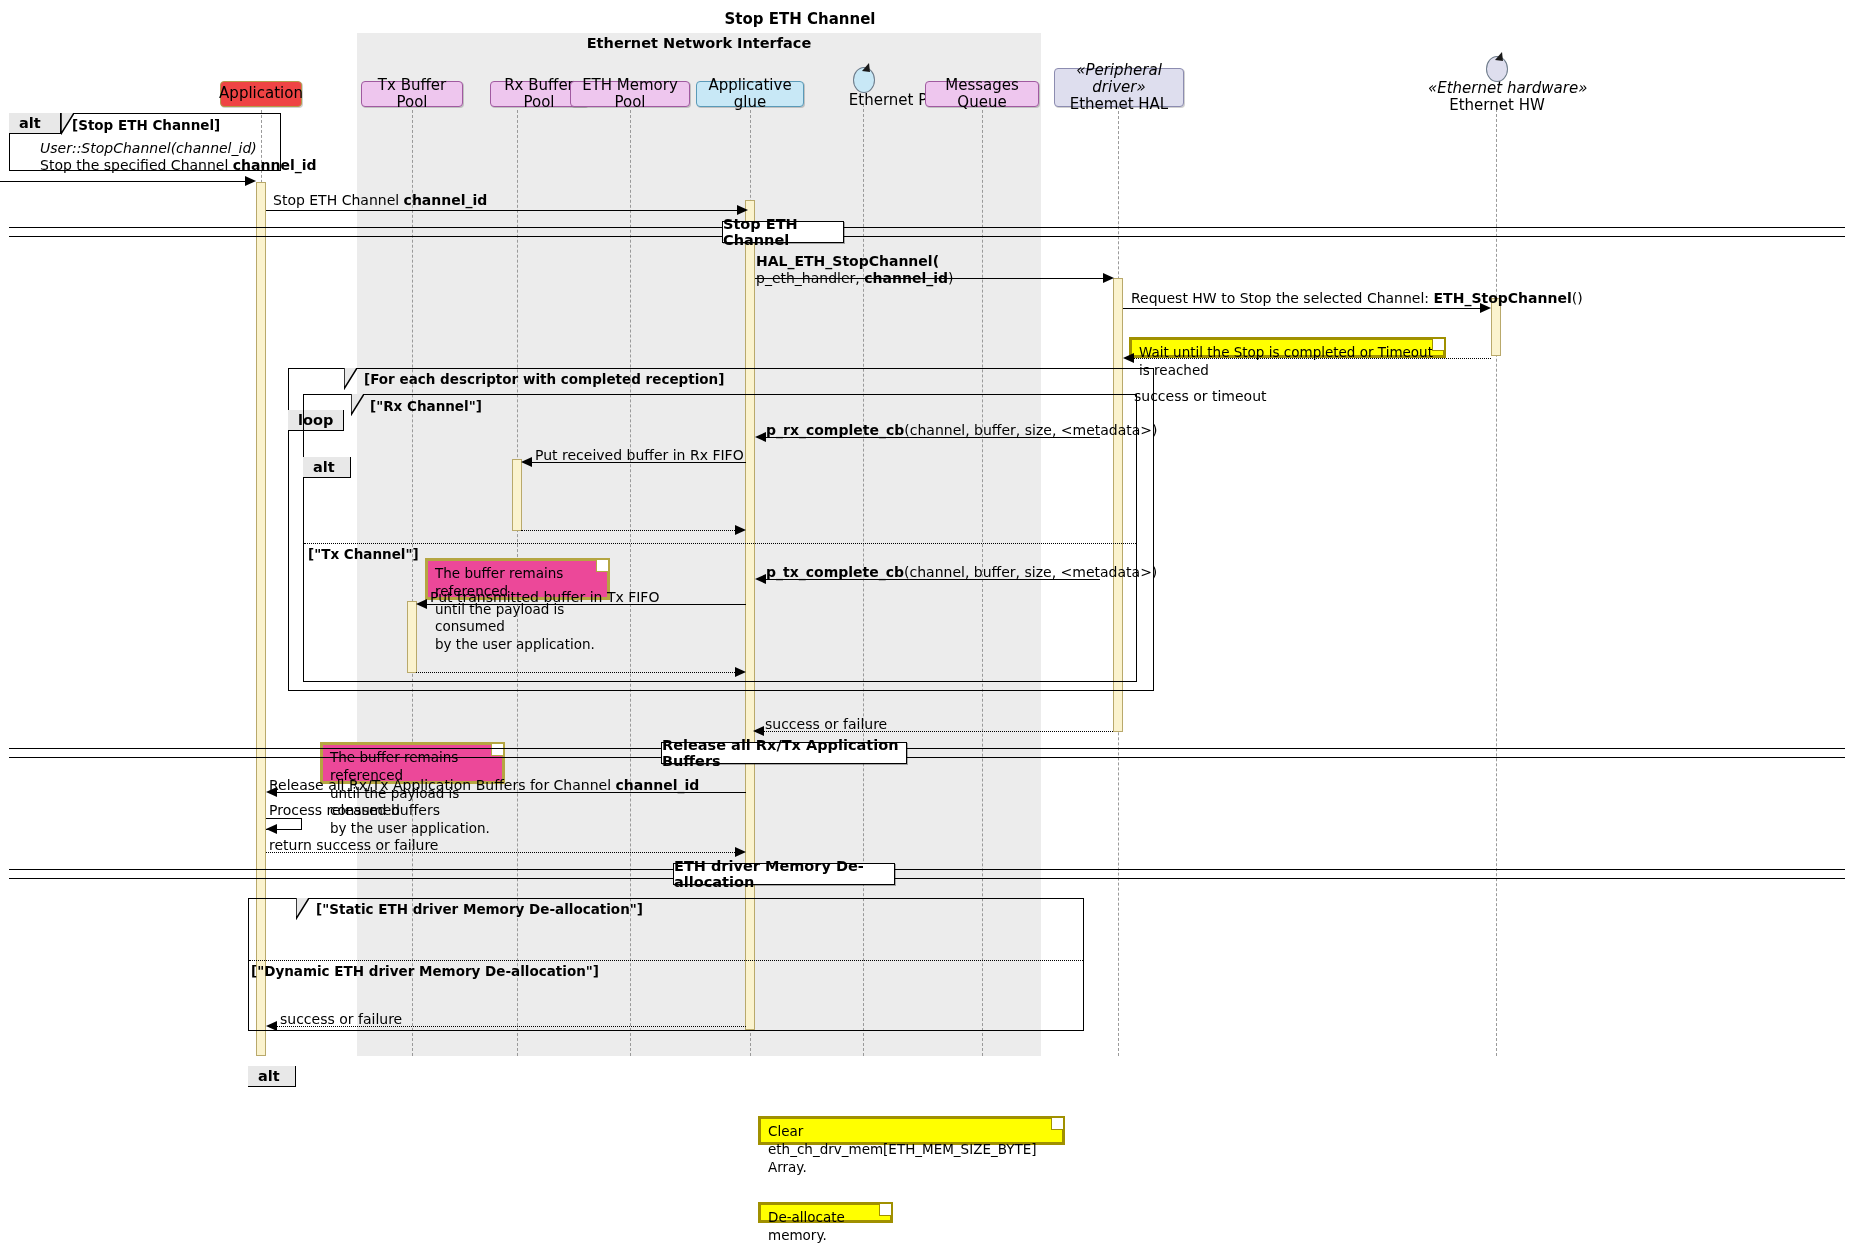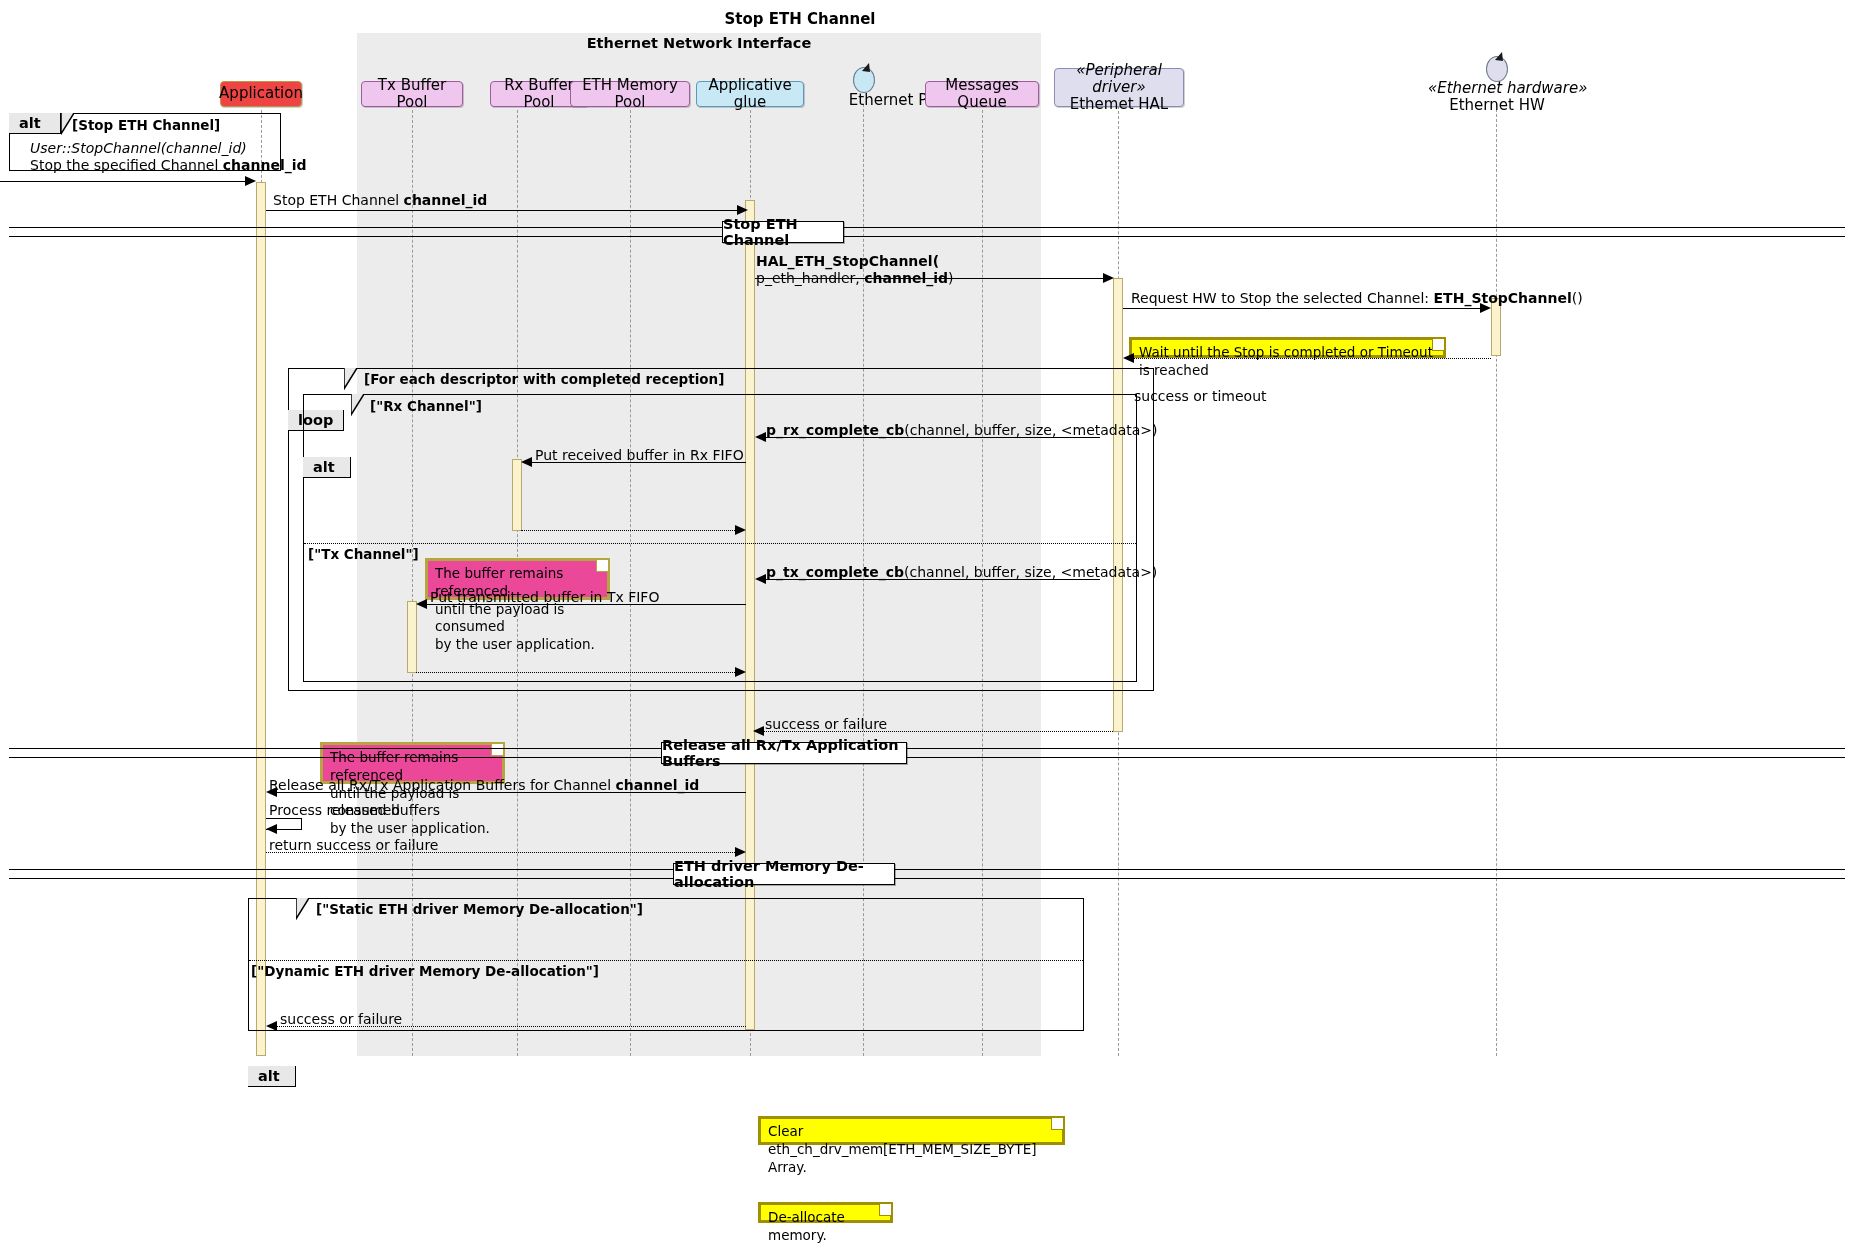--- a/index.html
+++ b/index.html
@@ -145,21 +145,21 @@
   <div class="abs frag" style="left:9px;top:113px;width:272px;height:58px;"></div>
   <div class="abs fraglabelbox" style="left:9px;top:113px;width:52px;height:21px;">
     <span>alt</span>
   </div>
   <svg class="abs" style="left:61px;top:113px;width:13px;height:22px;" viewBox="0 0 13 22">
     <path d="M0 0 L13 0 L0 21 Z" fill="#E8E8E8" stroke="none"></path>
     <path d="M13 0 L0 21 L0 0" fill="none" stroke="#000" stroke-width="1.5"></path>
   </svg>
   <div class="abs fragcond" style="left:72px;top:117px;">[Stop ETH Channel]</div>
 
-  <div class="abs msglabel" style="left:30px;top:140px;">
+  <div class="abs msglabel" style="left:40px;top:140px;">
     <i>User::StopChannel(channel_id)</i><br>
     <span>Stop the specified Channel <b>channel_id</b></span>
   </div>
   <div class="abs msgline" style="left:0px;top:181px;width:251px;"></div>
   <div class="abs ahead right" style="left:245px;top:176px;"></div>
 
   <div class="abs msglabel" style="left:273px;top:192px;">Stop ETH Channel <b>channel_id</b></div>
   <div class="abs msgline" style="left:266px;top:210px;width:480px;"></div>
   <div class="abs ahead right" style="left:737px;top:205px;"></div>
 

